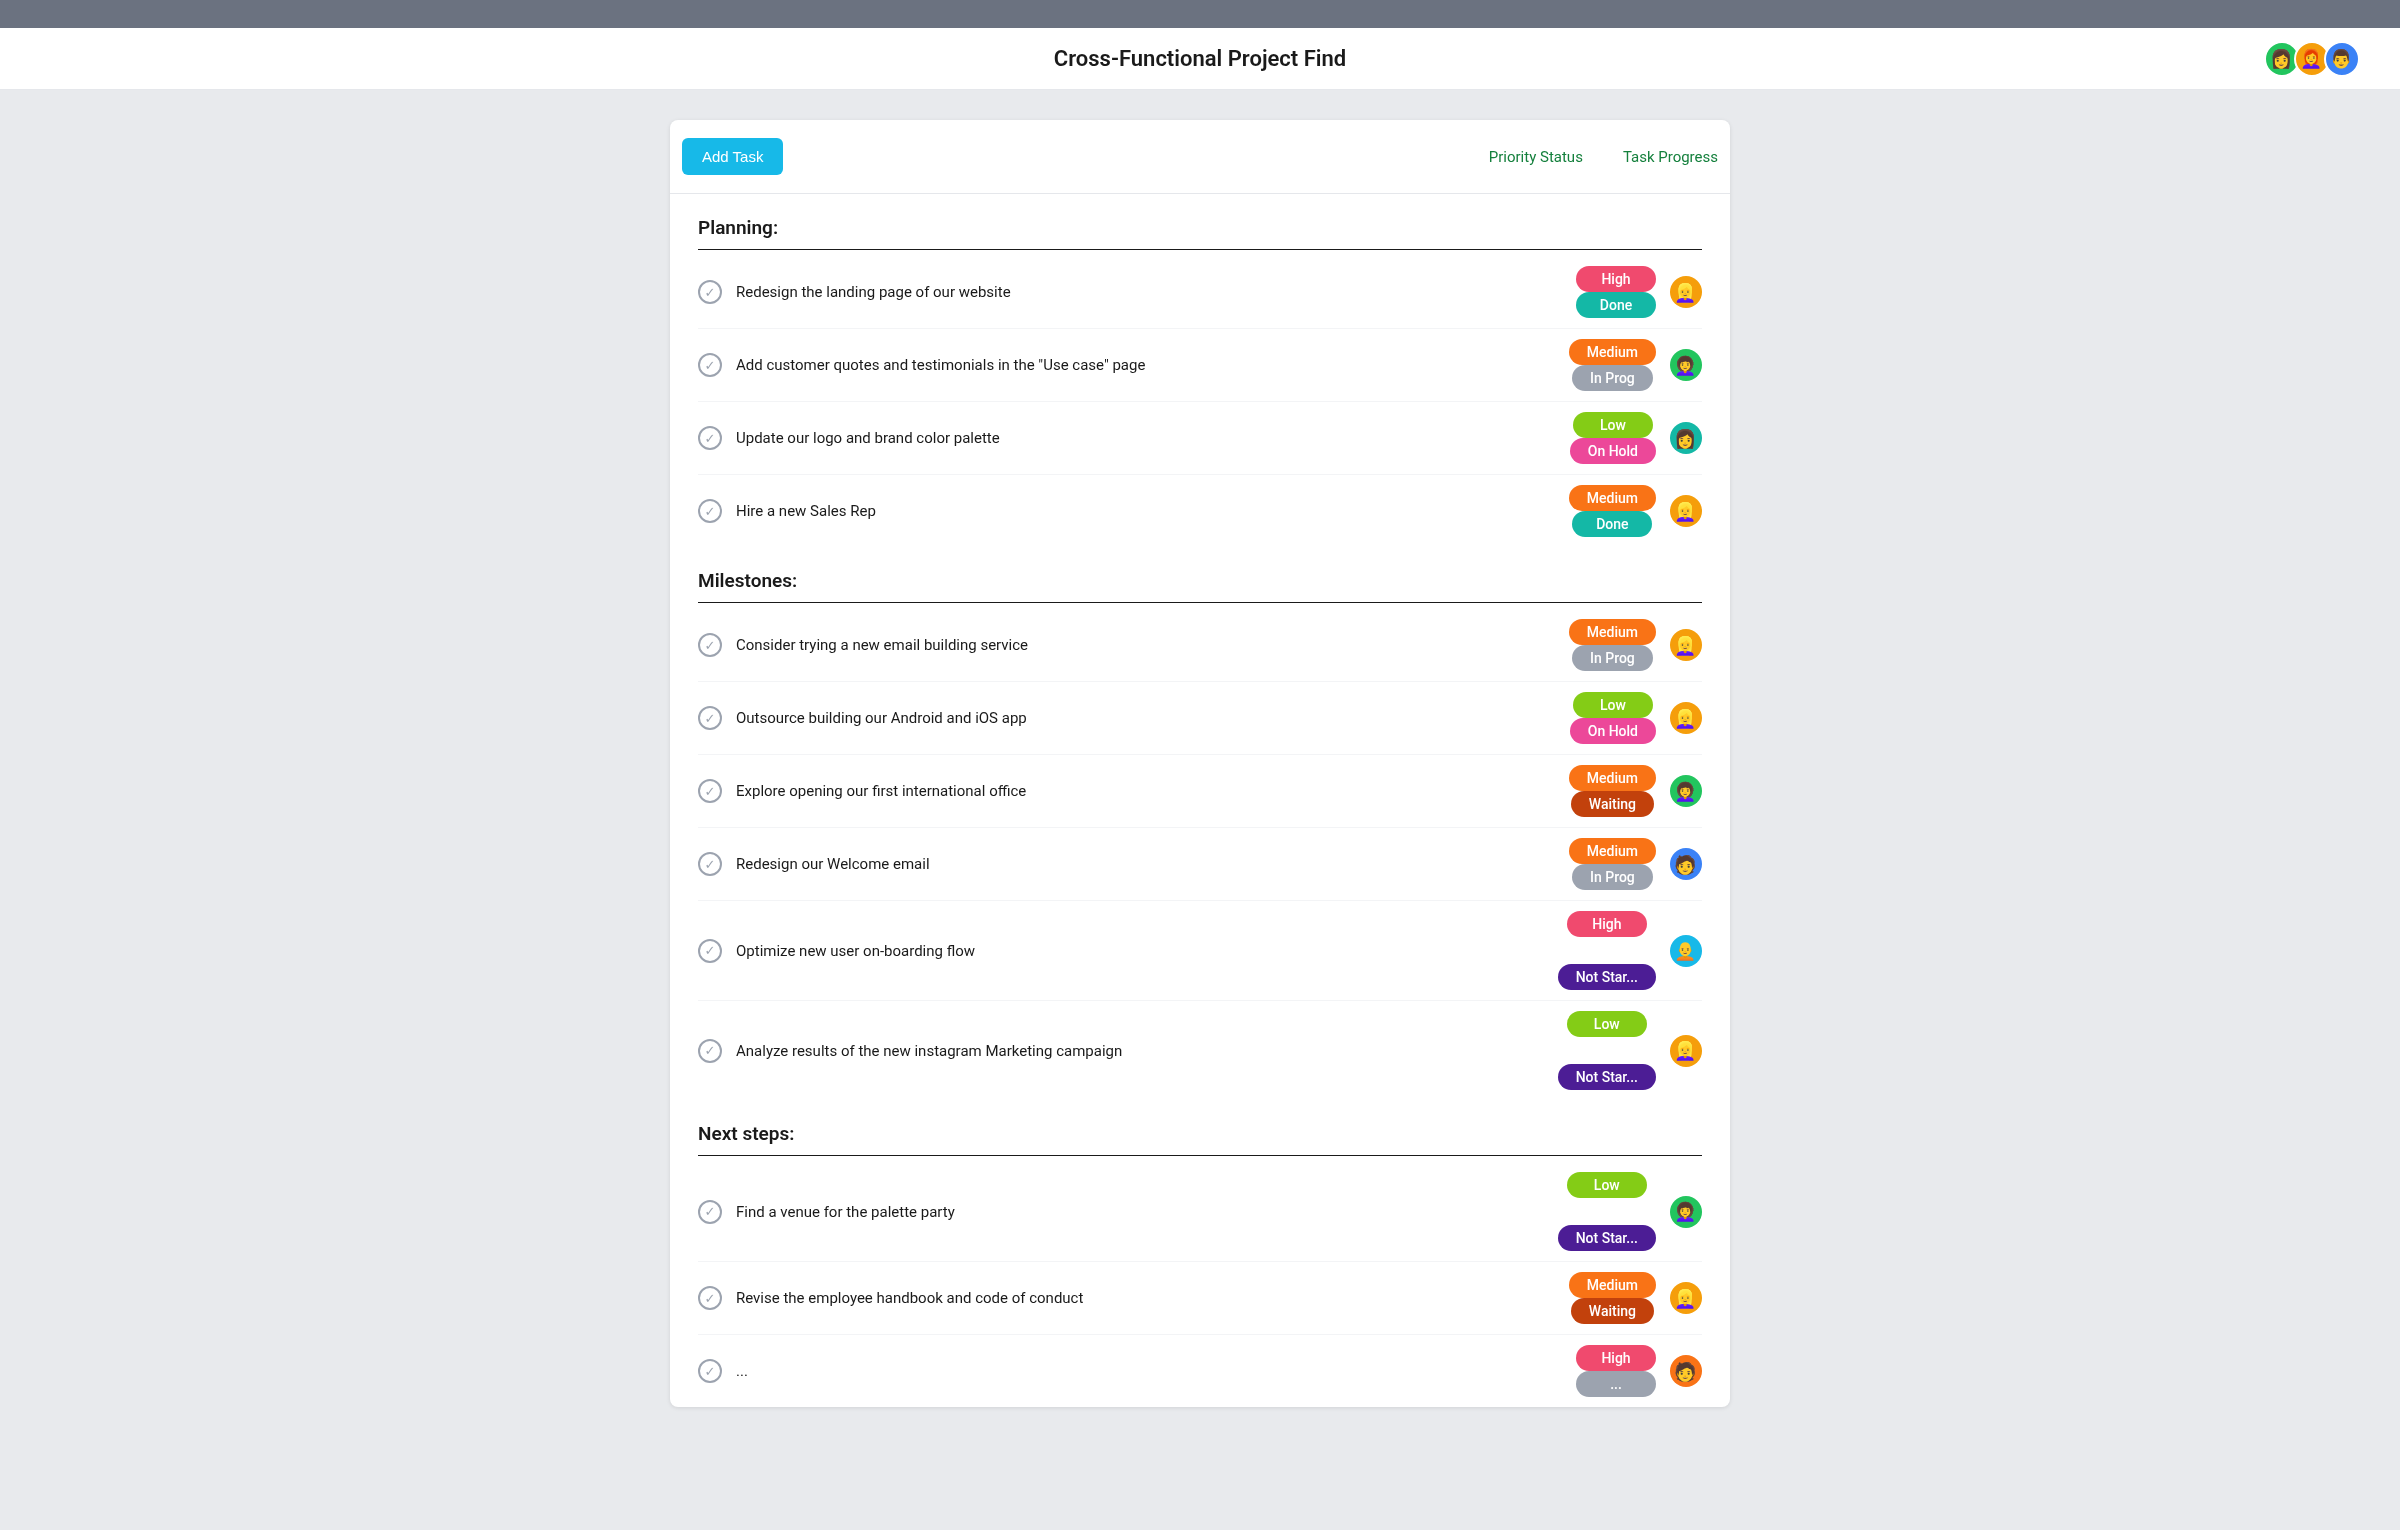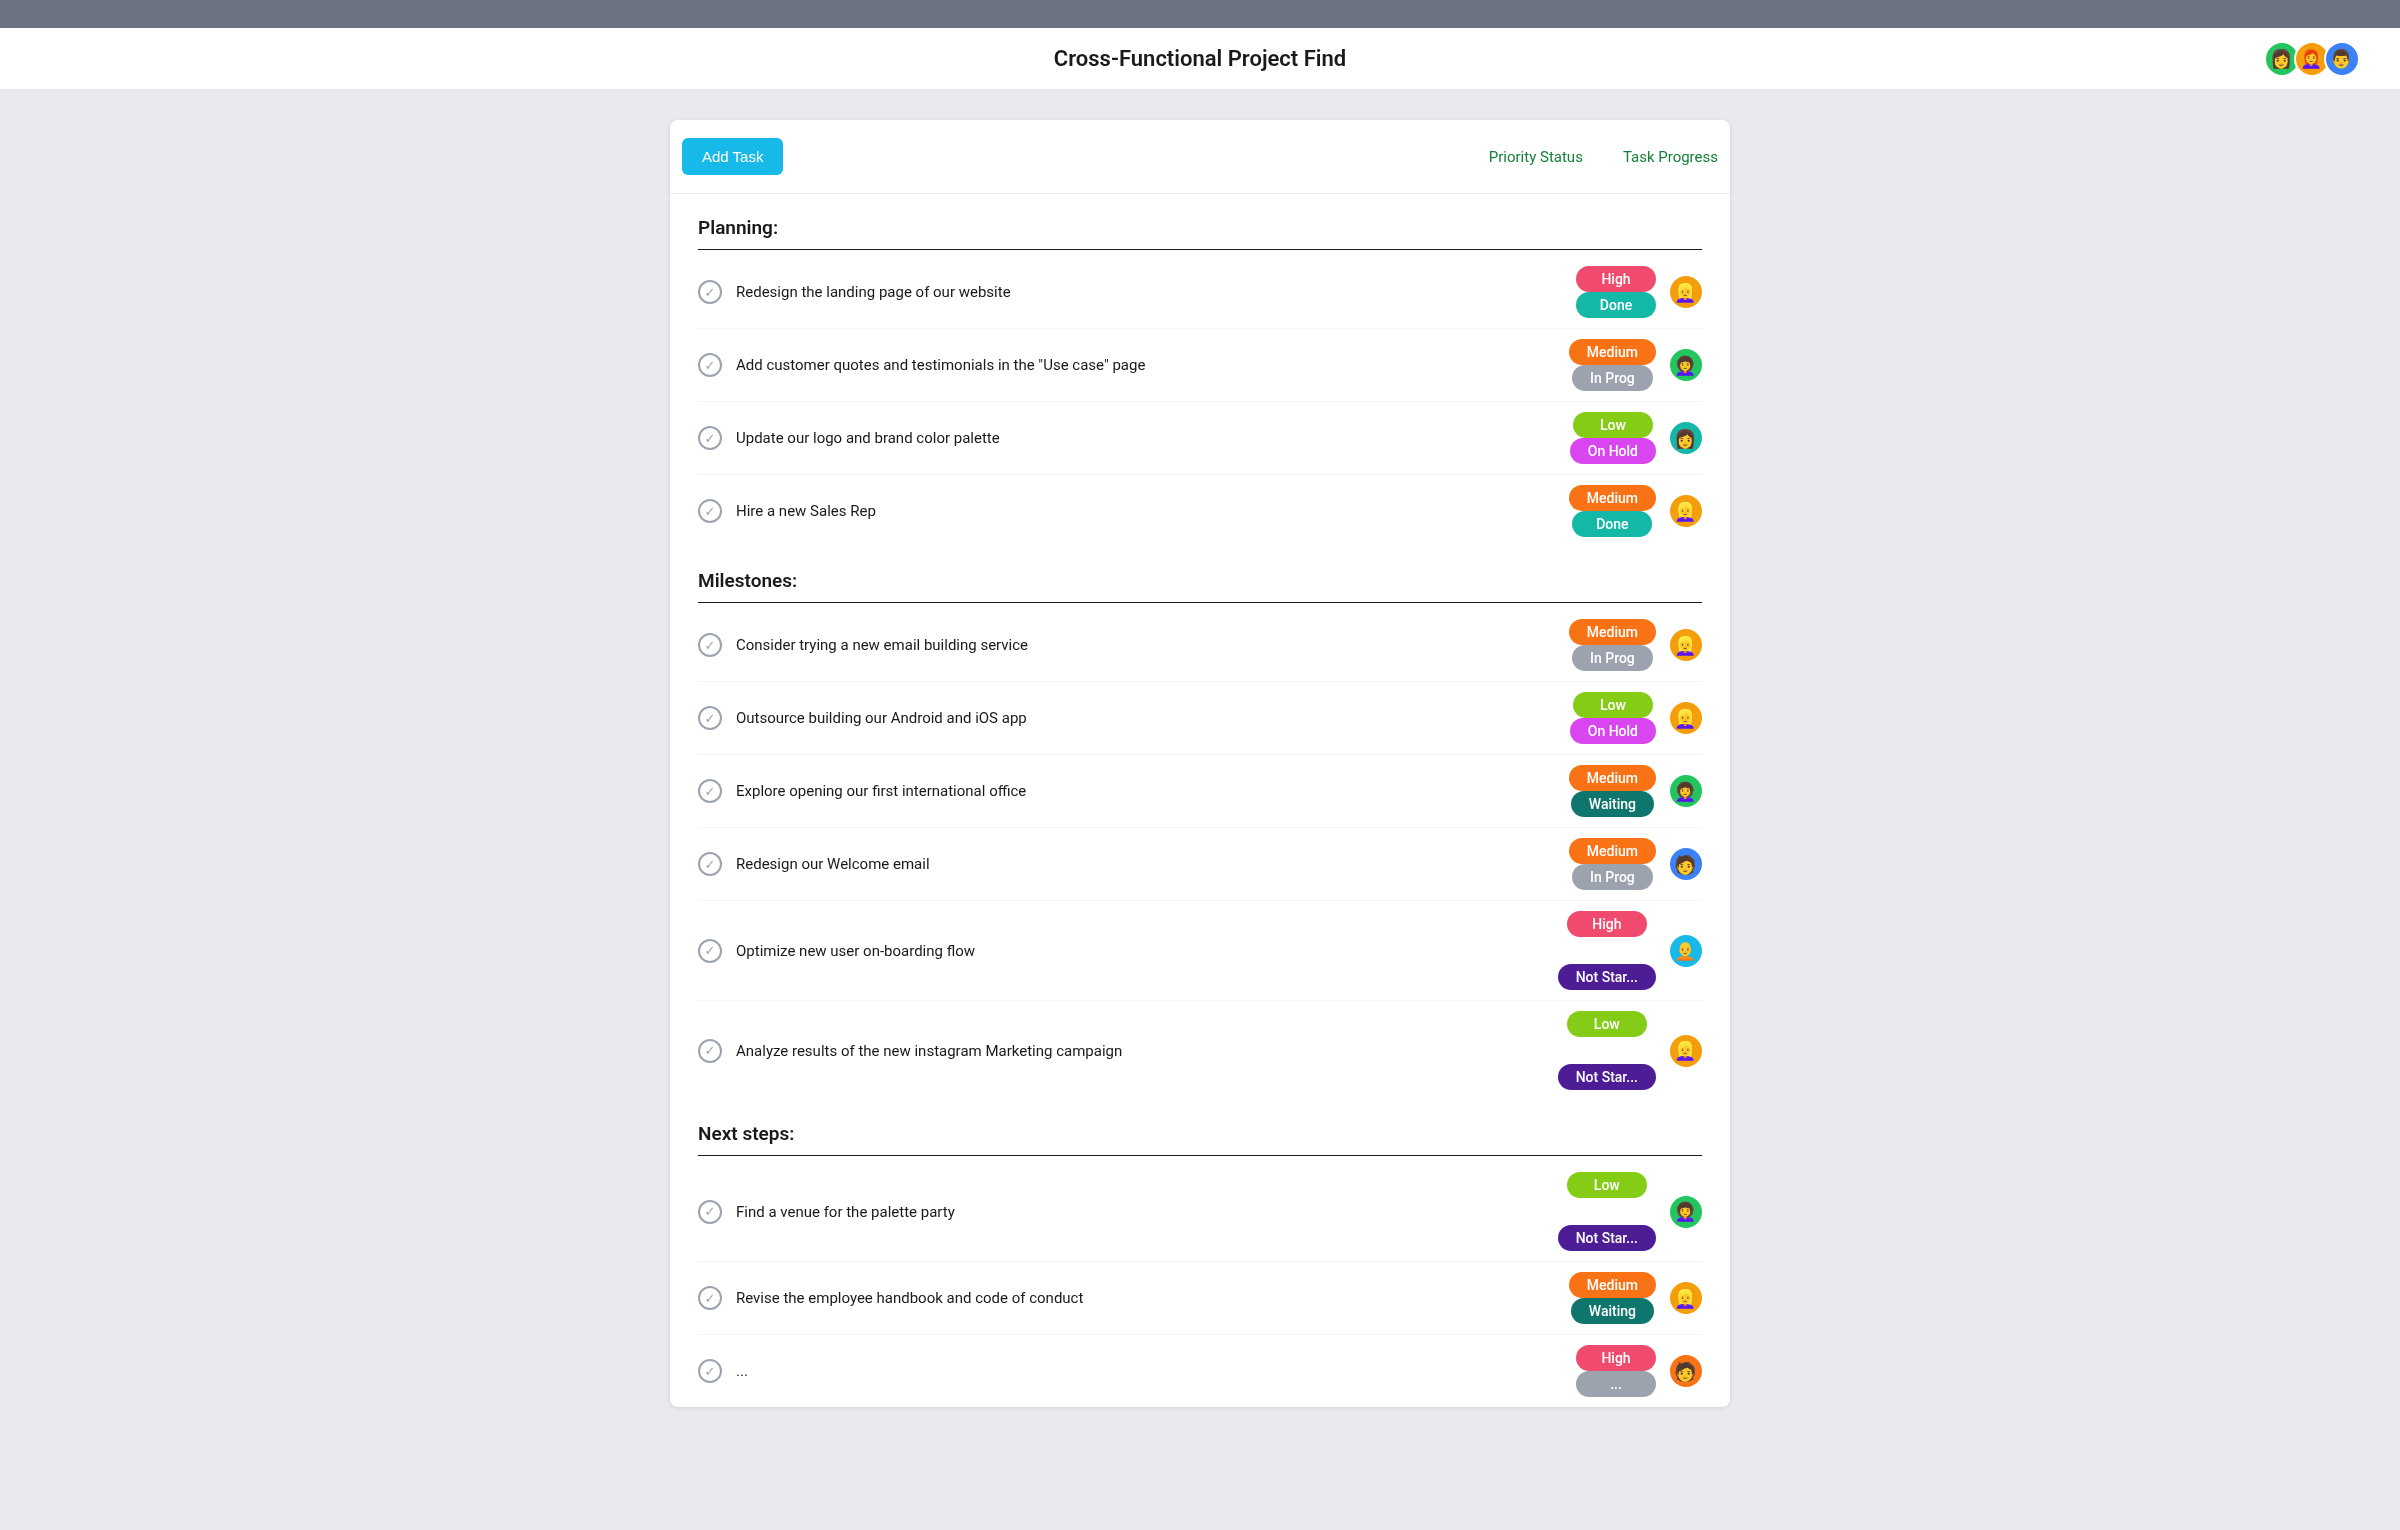--- a/index.html
+++ b/index.html
@@ -134,22 +134,22 @@
       font-weight: 500;
       color: white;
       min-width: 80px;
       text-align: center;
     }
     .badge-high { background: #f04a6e; }
     .badge-medium { background: #f97316; }
     .badge-low { background: #84cc16; }
     .badge-done { background: #14b8a6; }
     .badge-in-prog { background: #9ca3af; }
-    .badge-on-hold { background: #d946ef; }
-    .badge-waiting { background: #0f766e; }
+    .badge-on-hold { background: #ec4899; }
+    .badge-waiting { background: #c2410c; }
     .badge-not-star { background: #4c1d95; margin-top: 27px; }
     .task-avatar {
       width: 32px;
       height: 32px;
       border-radius: 50%;
       margin-left: 14px;
       display: flex;
       align-items: center;
       justify-content: center;
       font-size: 18px;

